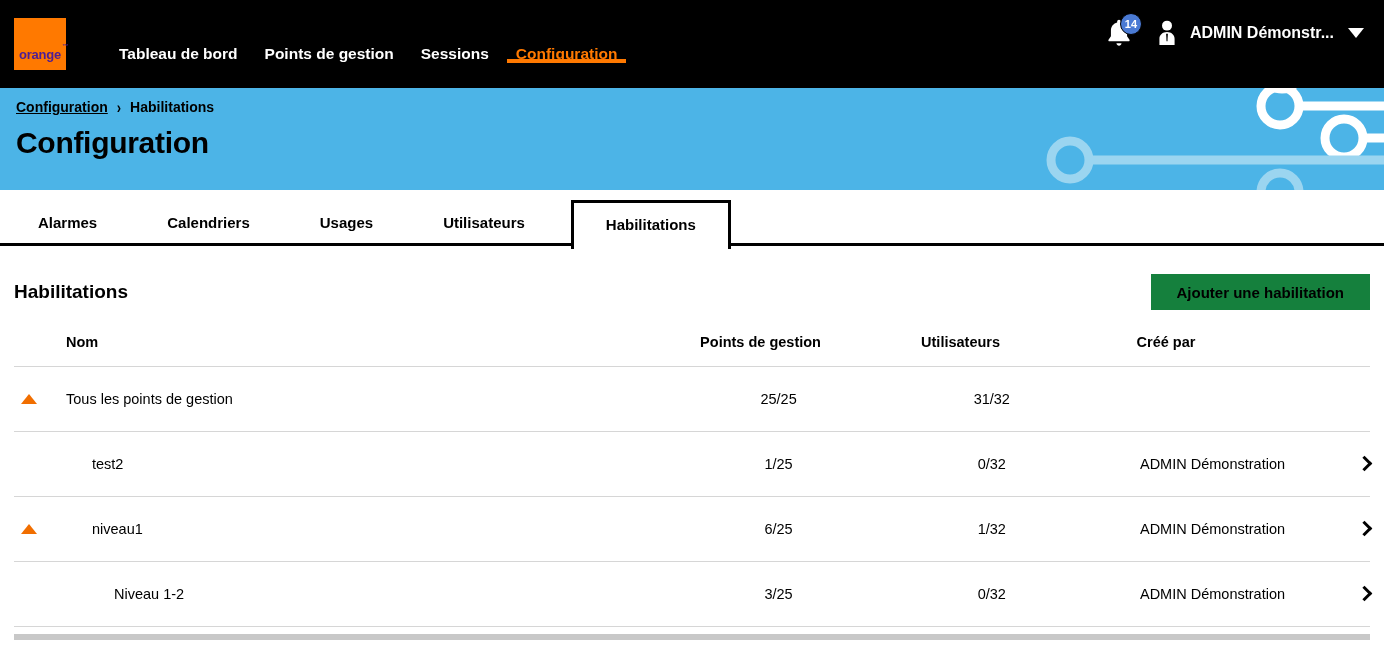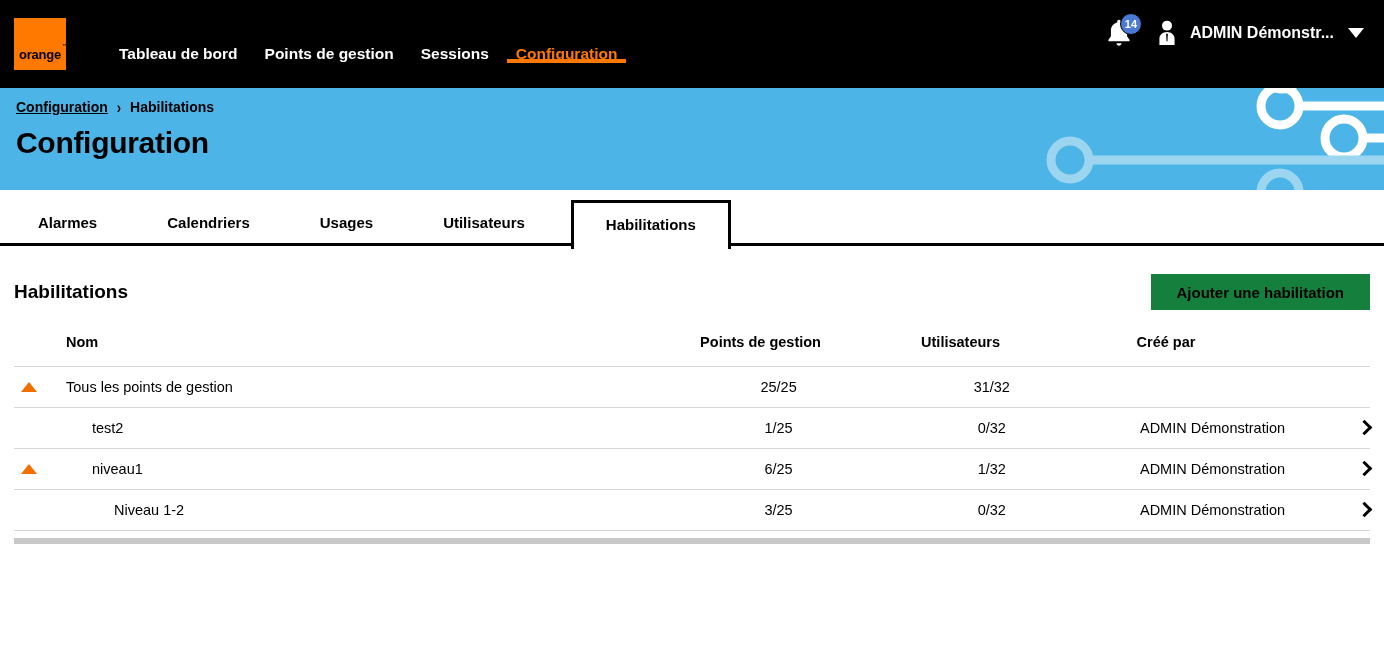--- a/index.html
+++ b/index.html
@@ -22,21 +22,21 @@
   .logo {
     width: 52px; height: 52px;
     background: #ff7900;
     margin-left: 14px;
     display: flex;
     align-items: flex-end;
     justify-content: center;
     flex: 0 0 auto;
   }
   .logo-text {
-    color: #000000;
+    color: #4c1d95;
     font-size: 13px;
     font-weight: 700;
     letter-spacing: -0.2px;
     padding-bottom: 8px;
     position: relative;
   }
   .logo-tm {
     position: absolute;
     top: -4px; right: -7px;
     font-size: 6px;
@@ -227,21 +227,21 @@
     font-weight: 700;
     color: #000000;
     text-align: left;
     padding: 0 0 16px 0;
     border-bottom: 1px solid #d6d6d6;
   }
   .tbl td {
     font-size: 14.5px;
     font-weight: 400;
     color: #000000;
-    padding: 12px 0;
+    padding: 24px 0;
     border-bottom: 1px solid #d6d6d6;
     height: 41px;
   }
   .col-nom   { width: 666px; }
   .col-pdg   { width: 215px; text-align: center; }
   .col-users { width: 215px; text-align: center; }
   .col-cree  { width: 230px; text-align: center; }
   .col-chev  { width: 44px; }
 
   th.col-pdg, th.col-users, th.col-cree { text-align: left; }

